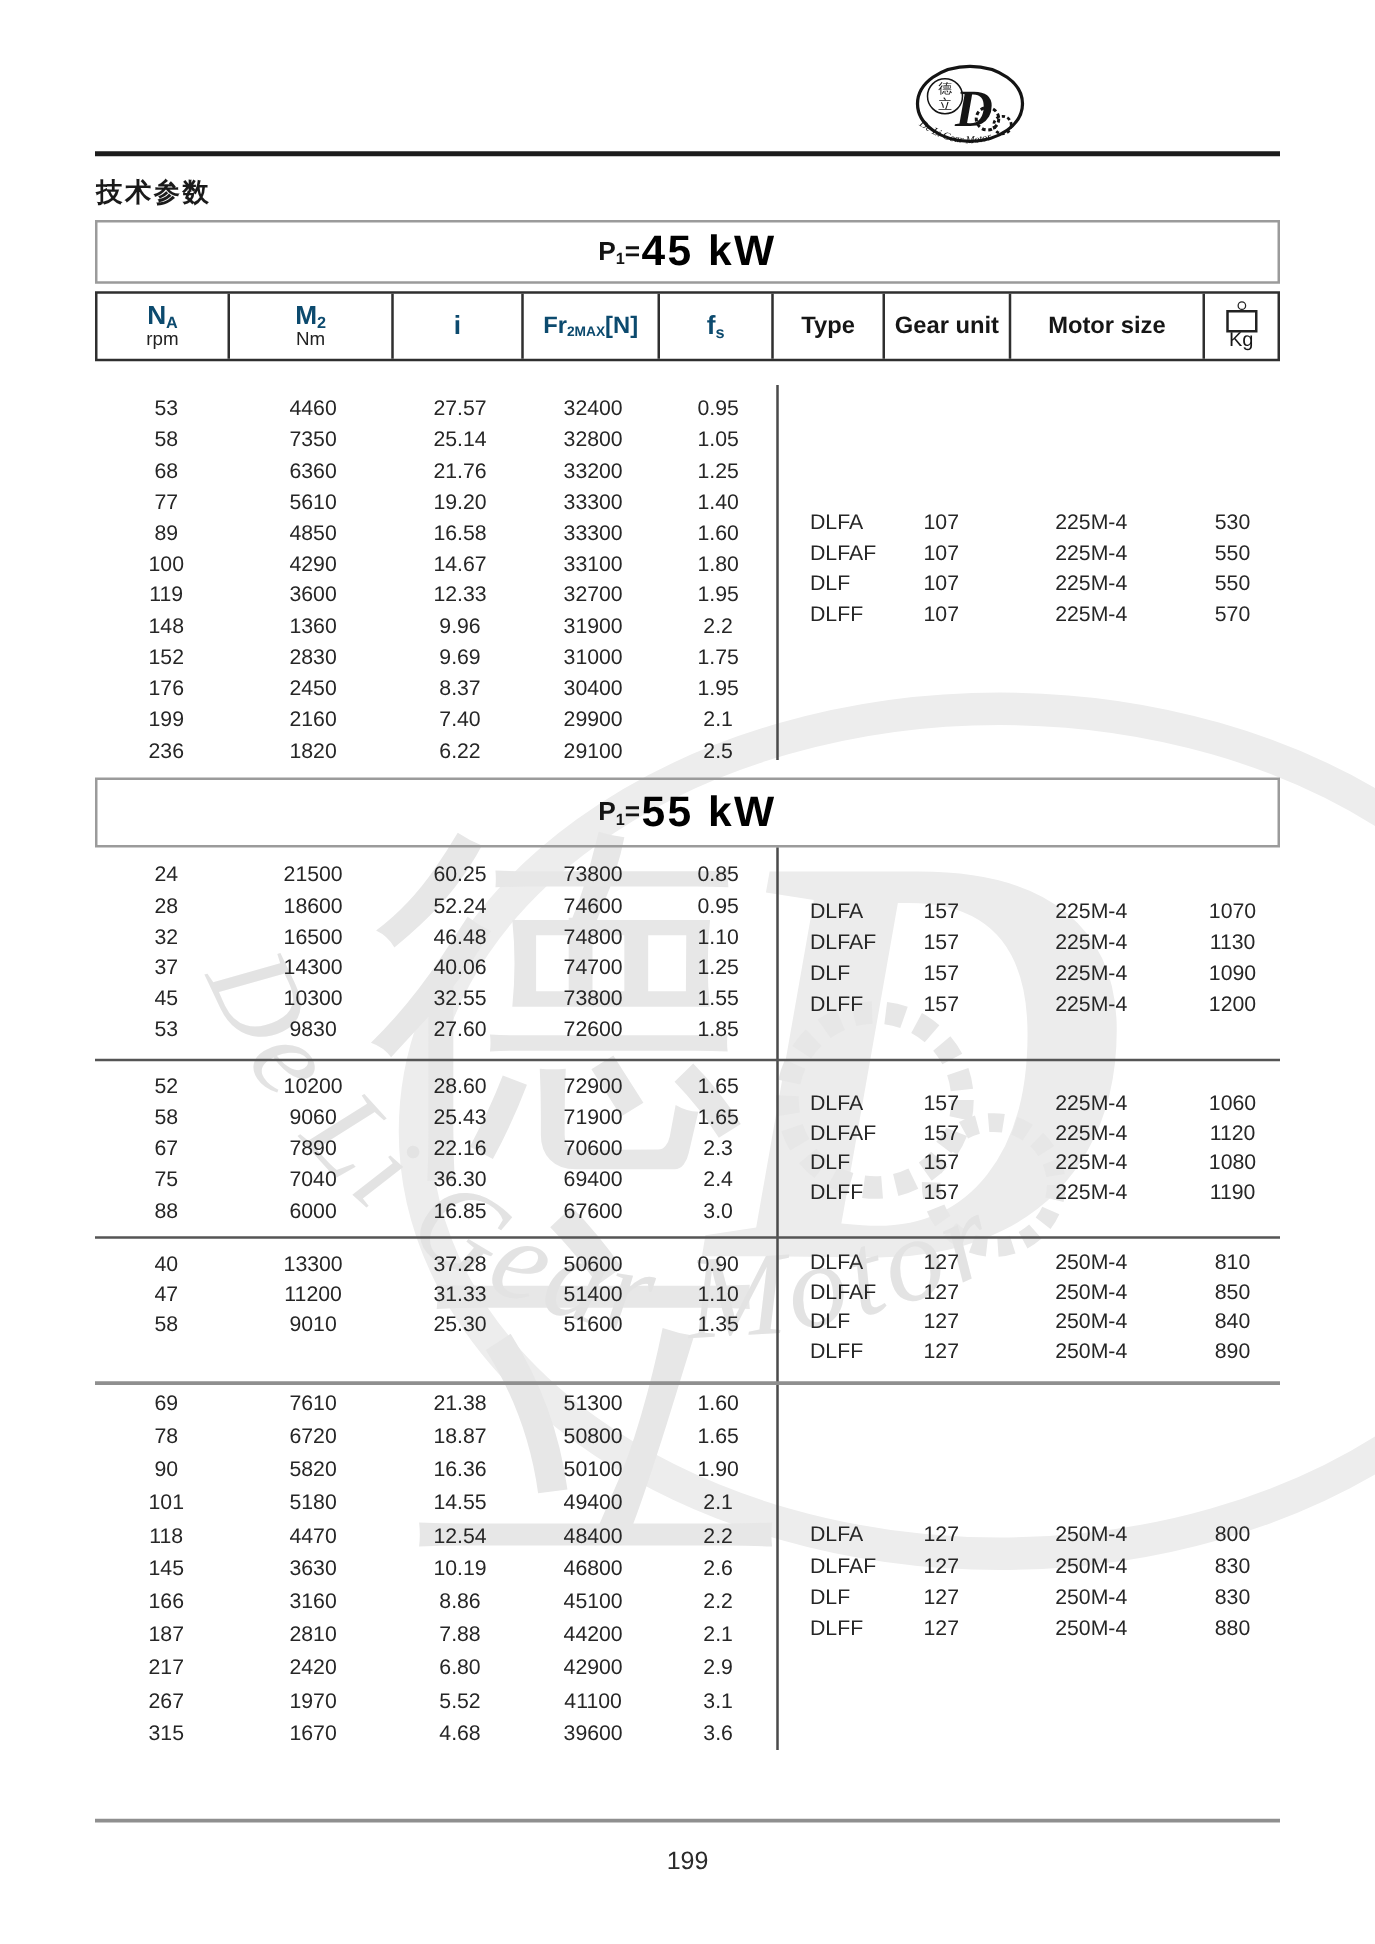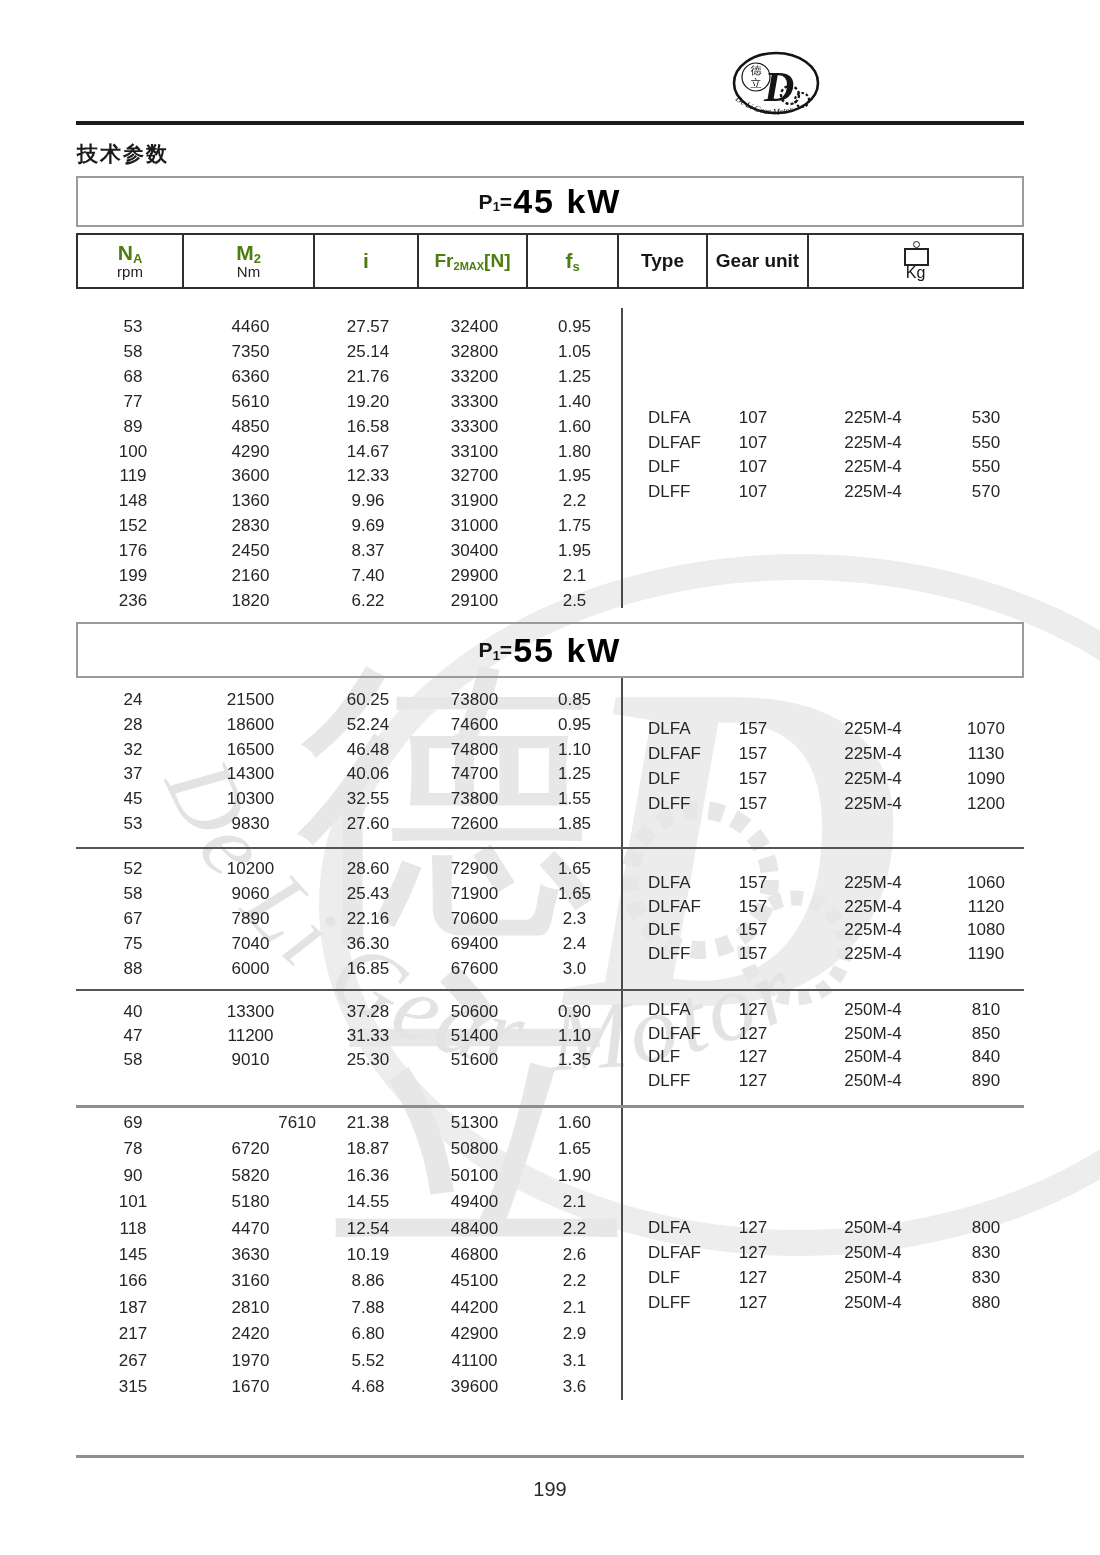--- a/index.html
+++ b/index.html
@@ -23,21 +23,21 @@
   #box45{top:176px;height:47px;}
   #box55{top:622px;height:52px;}
   .pp{font-weight:bold;font-size:21px;color:#141414;}
   .psub{font-weight:bold;font-size:13px;color:#141414;position:relative;top:5px;}
   .pval{font-weight:bold;font-size:34px;letter-spacing:2px;color:#000000;margin-left:1px;}
   
   #headrow{left:76px;top:233px;width:944px;height:52px;border:2px solid #2f2f2f;display:flex;background:transparent;}
   .hcell{box-sizing:border-box;border-right:2px solid #2f2f2f;display:flex;flex-direction:column;
     align-items:center;justify-content:center;line-height:1.05;}
   .hcell:last-child{border-right:none;}
-  .hmain{font-weight:bold;font-size:21px;color:#4d7c0f;}
+  .hmain{font-weight:bold;font-size:21px;color:#0c4a6e;}
   .hmain .hsub{font-size:13px;font-weight:bold;position:relative;top:3px;}
   .hfr{font-size:19px;}
   .hunit{font-size:15px;color:#222;}
   .hlabel{font-weight:bold;font-size:19px;color:#161616;}
   .hkg{font-size:16px;color:#161616;margin-top:1px;}
   .kgicon{position:relative;width:26px;height:23px;}
   .kgicon .knob{position:absolute;left:10px;top:0;width:5px;height:5px;border:1.5px solid #222;
     border-radius:50%;background:#fff;}
   .kgicon .bodyrect{position:absolute;left:1px;top:7px;width:21px;height:14px;border:2px solid #222;background:transparent;}
   
@@ -113,20 +113,23 @@
     </div>
     <div class="hcell" style="width:91px">
       <div class="hmain"><span>f</span><span class="hsub">s</span></div>
     </div>
     <div class="hcell" style="width:89px">
       <div class="hlabel">Type</div>
     </div>
     <div class="hcell" style="width:101px">
       <div class="hlabel">Gear unit</div>
     </div>
+    <div class="hcell" style="width:155px">
+      <div class="hlabel">Motor size</div>
+    </div>
     <div class="hcell" style="flex:1">
       <div class="kgicon">
           <span class="knob"></span>
           <span class="bodyrect"></span>
         </div>
       <div class="hkg">Kg</div>
     </div>
   </div>
 
   <div class="abs z vdiv" id="vdiv45"></div>
@@ -419,21 +422,21 @@
       <div class="cell" style="left: 951px; width: 70px; height: 23.5px; line-height: 23.5px;">840</div>
     </div>
     <div class="trow" style="top: 1068.5px;">
       <div class="cell" style="left: 648px; width: 80px; height: 23.5px; line-height: 23.5px; text-align: left;">DLFF</div>
       <div class="cell" style="left: 711px; width: 84px; height: 23.5px; line-height: 23.5px;">127</div>
       <div class="cell" style="left: 812px; width: 122px; height: 23.5px; line-height: 23.5px;">250M-4</div>
       <div class="cell" style="left: 951px; width: 70px; height: 23.5px; line-height: 23.5px;">890</div>
     </div>
     <div class="trow" style="top: 1110px;">
       <div class="cell" style="left: 81px; width: 104px; height: 26.4px; line-height: 26.4px;">69</div>
-      <div class="cell" style="left: 185px; width: 131px; height: 26.4px; line-height: 26.4px; text-align: right;">7610</div>
+      <div class="cell" style="left: 185px; width: 131px; height: 26.4px; line-height: 26.4px;">7610</div>
       <div class="cell" style="left: 316px; width: 104px; height: 26.4px; line-height: 26.4px;">21.38</div>
       <div class="cell" style="left: 420px; width: 109px; height: 26.4px; line-height: 26.4px;">51300</div>
       <div class="cell" style="left: 529px; width: 91px; height: 26.4px; line-height: 26.4px;">1.60</div>
     </div>
     <div class="trow" style="top: 1136.4px;">
       <div class="cell" style="left: 81px; width: 104px; height: 26.4px; line-height: 26.4px;">78</div>
       <div class="cell" style="left: 185px; width: 131px; height: 26.4px; line-height: 26.4px;">6720</div>
       <div class="cell" style="left: 316px; width: 104px; height: 26.4px; line-height: 26.4px;">18.87</div>
       <div class="cell" style="left: 420px; width: 109px; height: 26.4px; line-height: 26.4px;">50800</div>
       <div class="cell" style="left: 529px; width: 91px; height: 26.4px; line-height: 26.4px;">1.65</div>

